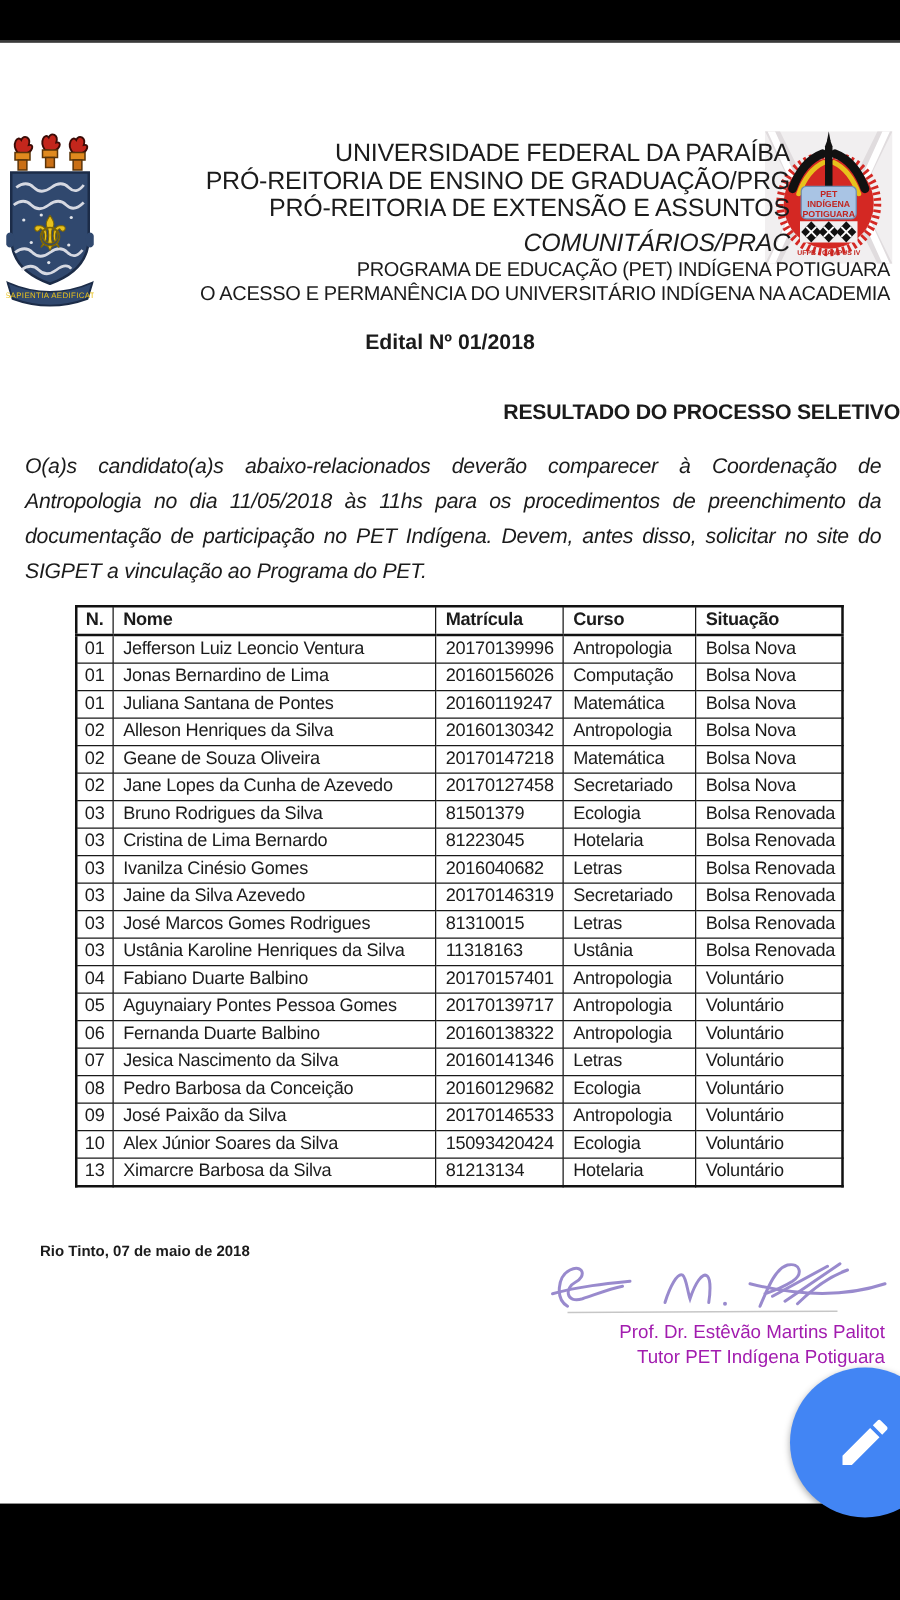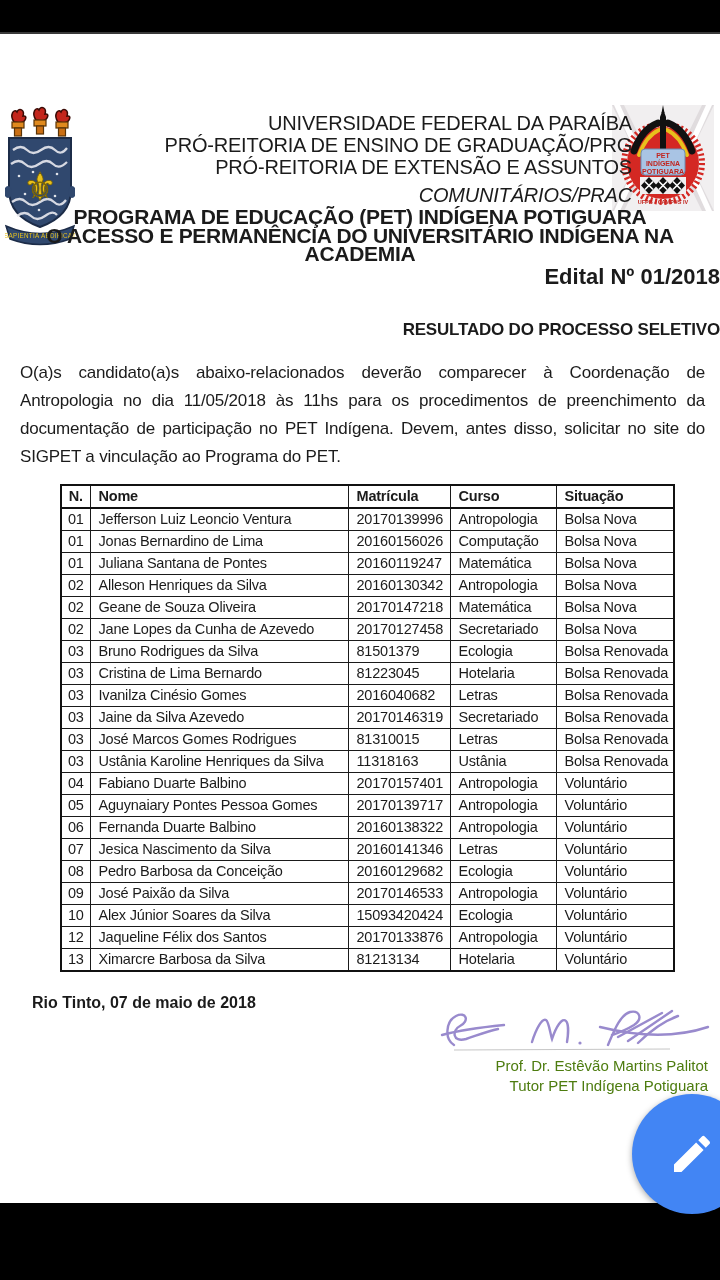--- a/index.html
+++ b/index.html
@@ -10,43 +10,43 @@
   .page{position:absolute;left:0;top:32px;width:720px;height:1171px;background:#fff;
         color:#1b1b1b;z-index:1;overflow:hidden;}
   .botbar{position:absolute;left:0;top:1203px;width:720px;height:77px;background:#000;z-index:3;}
 
   
   .crest{position:absolute;left:5px;top:74px;width:70px;height:142px;}
   .petlogo{position:absolute;left:612px;top:73px;width:102px;height:106px;}
   .org{position:absolute;left:88px;right:88px;top:80px;text-align:right;
        font-size:20px;line-height:22px;letter-spacing:-0.2px;}
   .org .gap{margin-top:6px;font-style:italic;}
-  .program{position:absolute;left:8px;right:8px;top:176px;text-align:center;
-           font-weight:bold;font-size:21px;line-height:18.5px;letter-spacing:-0.3px;}
-  .edital{position:absolute;left:0;right:0;top:232px;text-align:right;
-          font-weight:bold;font-size:22px;}
+  .program{position:absolute;left:8px;right:8px;top:176px;text-align:right;
+           font-weight:normal;font-size:16px;line-height:18.5px;letter-spacing:-0.3px;}
+  .edital{position:absolute;left:0;right:0;top:232px;text-align:center;
+          font-weight:bold;font-size:17px;}
   .rtitle{position:absolute;left:0;right:0;top:288px;text-align:right;
           font-weight:bold;font-size:17px;letter-spacing:-0.2px;}
   .intro{position:absolute;left:20px;right:15px;top:327px;margin:0;
-         font-size:17px;line-height:28px;text-align:justify;letter-spacing:-0.2px;}
+         font-size:17px;line-height:28px;text-align:justify;letter-spacing:-0.2px;font-style:italic;}
 
   
   .seltable{position:absolute;left:60px;top:452px;border-collapse:collapse;
             font-size:14.5px;letter-spacing:-0.2px;}
   .seltable th,.seltable td{border:1.5px solid #1a1a1a;height:21px;padding:0 0 0 8px;
             text-align:left;white-space:nowrap;overflow:hidden;line-height:19px;}
   .seltable th{font-weight:bold;border-bottom:2.5px solid #111;}
   .seltable{border:2px solid #111;}
   .seltable .cn{text-align:center;padding:0 2px;}
 
-  .placedate{position:absolute;left:32px;top:962px;font-weight:bold;font-size:16px;}
+  .placedate{position:absolute;left:32px;top:962px;font-weight:bold;font-size:12px;}
 
   .sigblock{position:absolute;left:440px;top:973px;width:272px;height:50px;}
   .signame{position:absolute;right:12px;top:1024px;text-align:right;
-           font-size:15px;line-height:20px;color:#4d7c0f;}
+           font-size:15px;line-height:20px;color:#a21caf;}
 
   
   .fab{position:absolute;left:632px;top:1094px;width:120px;height:120px;border-radius:50%;
        background:#4285F4;z-index:5;border:none;box-shadow:0 2px 6px rgba(0,0,0,.35);}
   .fab svg{position:absolute;left:36px;top:36px;}
 </style>
 </head>
 <body>
 
 <div class="topbar"></div>
@@ -299,27 +299,20 @@
           <td>José Paixão da Silva</td>
           <td>20170146533</td>
           <td>Antropologia</td>
           <td>Voluntário</td>
         </tr>
         <tr>
           <td class="cn">10</td>
           <td>Alex Júnior Soares da Silva</td>
           <td>15093420424</td>
           <td>Ecologia</td>
-          <td>Voluntário</td>
-        </tr>
-        <tr>
-          <td class="cn">12</td>
-          <td>Jaqueline Félix dos Santos</td>
-          <td>20170133876</td>
-          <td>Antropologia</td>
           <td>Voluntário</td>
         </tr>
         <tr>
           <td class="cn">13</td>
           <td>Ximarcre Barbosa da Silva</td>
           <td>81213134</td>
           <td>Hotelaria</td>
           <td>Voluntário</td>
         </tr>
       </tbody>

